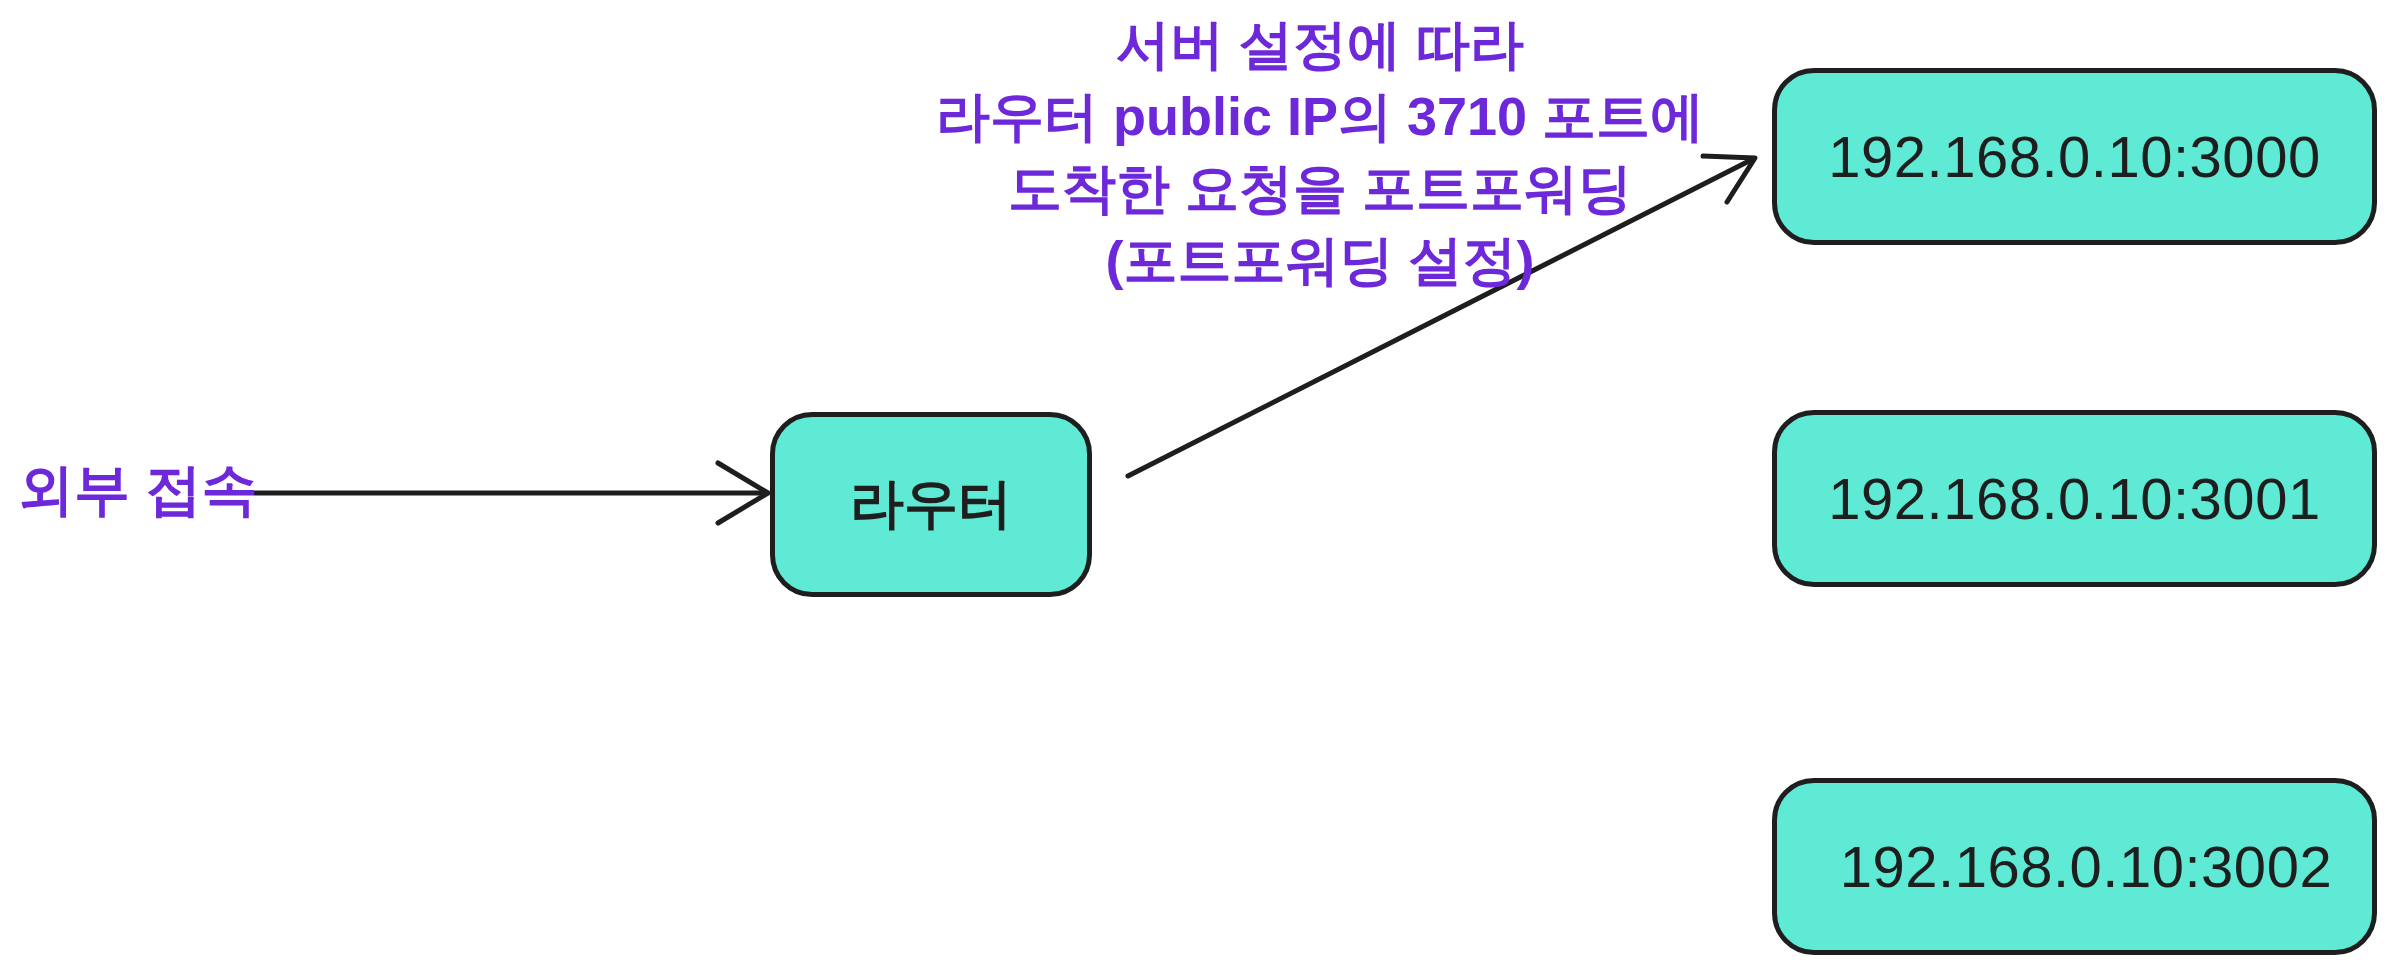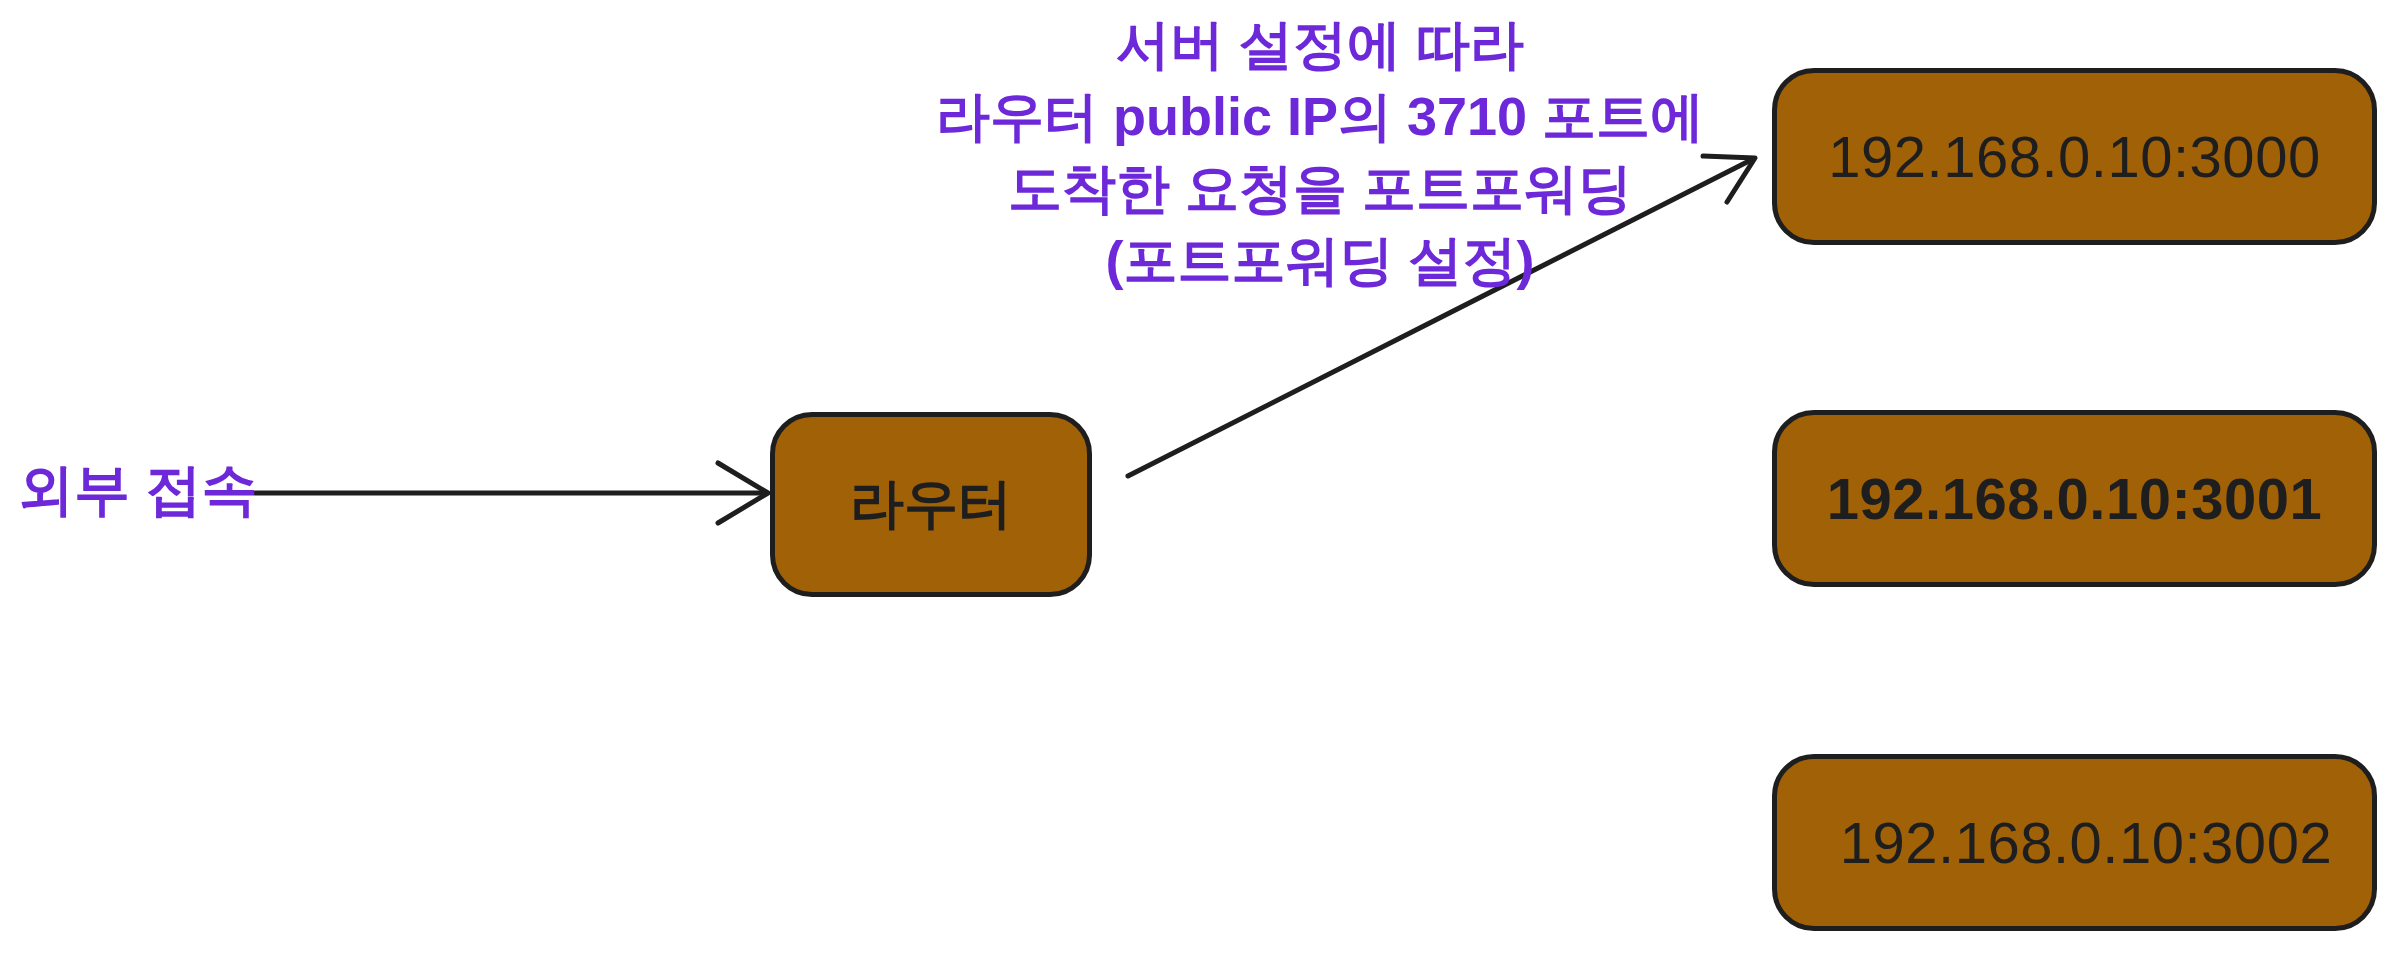--- a/index.html
+++ b/index.html
@@ -27,21 +27,21 @@
     font-weight: 600;
     color: #6d28d9;
     white-space: nowrap;
   }
 
   
   .node {
     box-sizing: border-box;
     border: 5px solid #1e1e1e;
     border-radius: 42px;
-    background: #a16207;
+    background: #5eead4;
     display: flex;
     align-items: center;
     justify-content: center;
     white-space: nowrap;
   }
   .node-router {
     left: 770px;
     top: 412px;
     width: 322px;
     height: 185px;
@@ -50,22 +50,22 @@
   }
   .node-server {
     left: 1772px;
     width: 605px;
     height: 177px;
     font-size: 58px;
     font-weight: 400;
     letter-spacing: 0.5px;
   }
   .node-server-1 { top: 68px; }
-  .node-server-2 { top: 410px; font-weight: bold; }
-  .node-server-3 { top: 754px; padding-left: 23px; }
+  .node-server-2 { top: 410px; }
+  .node-server-3 { top: 778px; padding-left: 23px; }
 
   
   .annotation {
     left: 915px;
     top: 8px;
     width: 810px;
     text-align: center;
     font-size: 54px;
     line-height: 72px;
     font-weight: 600;

